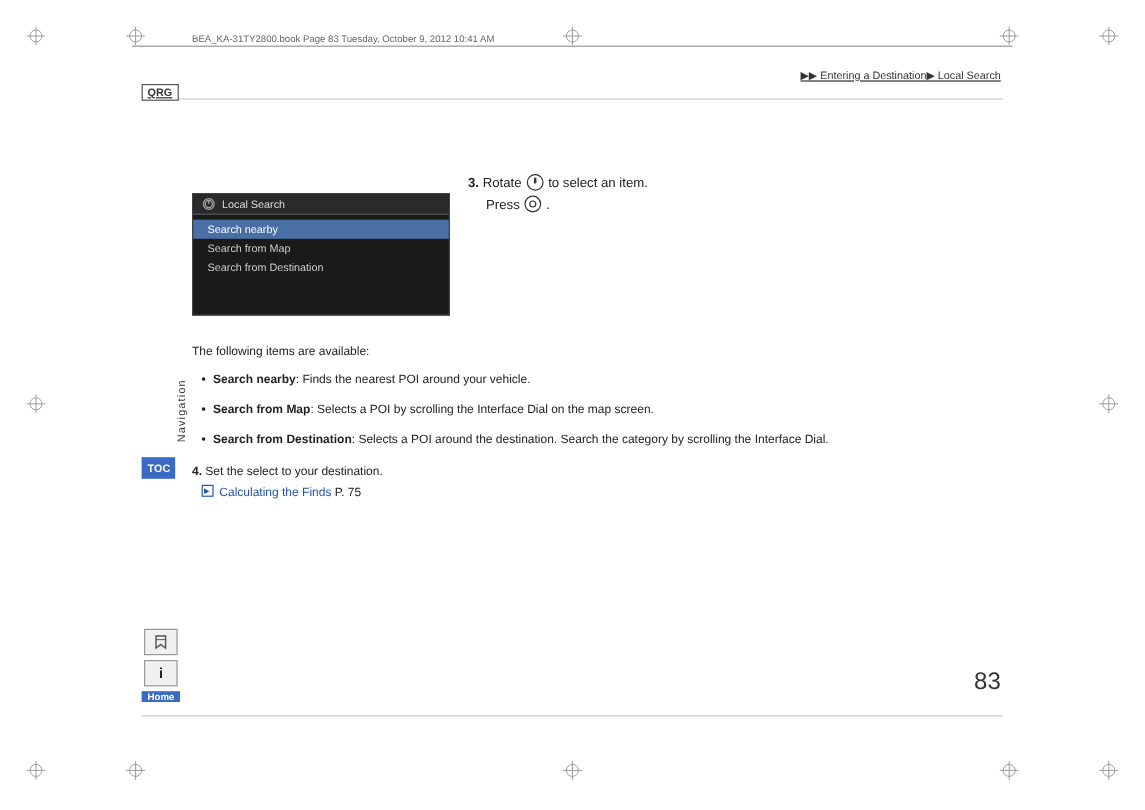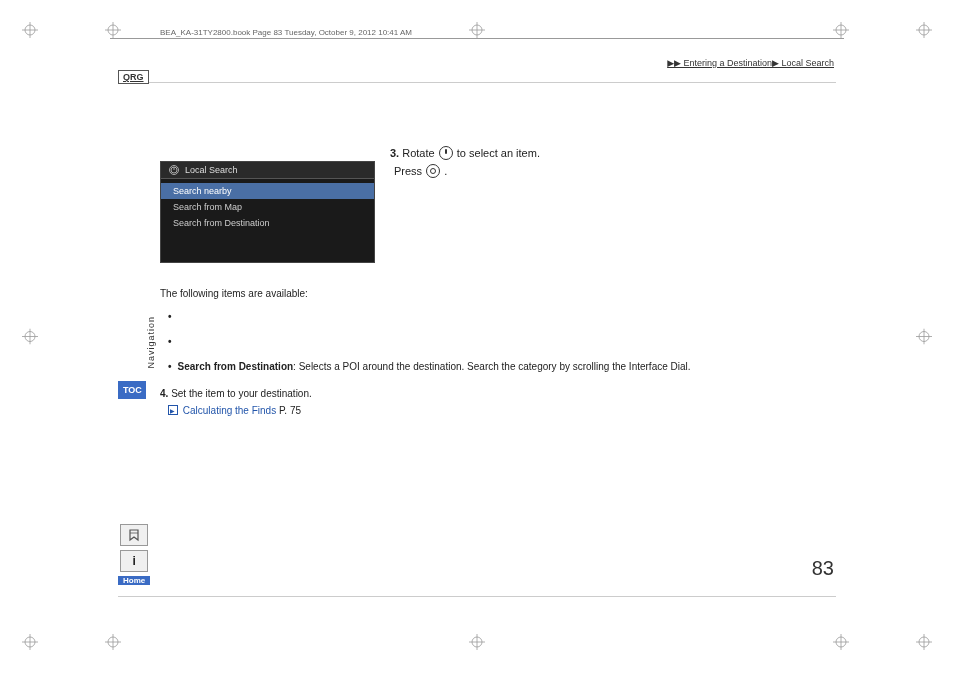--- a/index.html
+++ b/index.html
@@ -446,46 +446,52 @@
       <div class="ui-panel-item">Search from Destination</div>
     </div>
   </div>
 
   <div class="step3">
     <span class="step3-num">3.</span>
     <span> Rotate </span>
     <span class="knob-icon"></span>
     <span> to select an item.</span>
     <br>
-    <span style="margin-left:4px;">Press </span>
+    <span style="margin-left:15px;">Press </span>
     <span class="press-icon"></span>
     <span>.</span>
   </div>
 
   <div class="body-text">
     <p>The following items are available:</p>
 
     <div class="bullet-item">
       <span class="bullet-dot">•</span>
+      <span>
+        <span class="bold-term">Search nearby</span>: Finds the nearest POI around your vehicle.
+      </span>
     </div>
 
     <div class="bullet-item">
       <span class="bullet-dot">•</span>
+      <span>
+        <span class="bold-term">Search from Map</span>: Selects a POI by scrolling the Interface Dial on the map screen.
+      </span>
     </div>
 
     <div class="bullet-item">
       <span class="bullet-dot">•</span>
       <span>
         <span class="bold-term">Search from Destination</span>: Selects a POI around the destination. Search the category by scrolling the Interface Dial.
       </span>
     </div>
 
     <div class="step4-line">
       <span class="step4-num">4.</span>
-      <span> Set the item to your destination.</span>
+      <span> Set the select to your destination.</span>
       <br>
       <span style="margin-left: 8px;">
         <span class="link-icon"></span>
         <a class="link-text" href="#">
           <span>Calculating the Finds</span>
         </a>
         <span> P. 75</span>
       </span>
     </div>
   </div>

